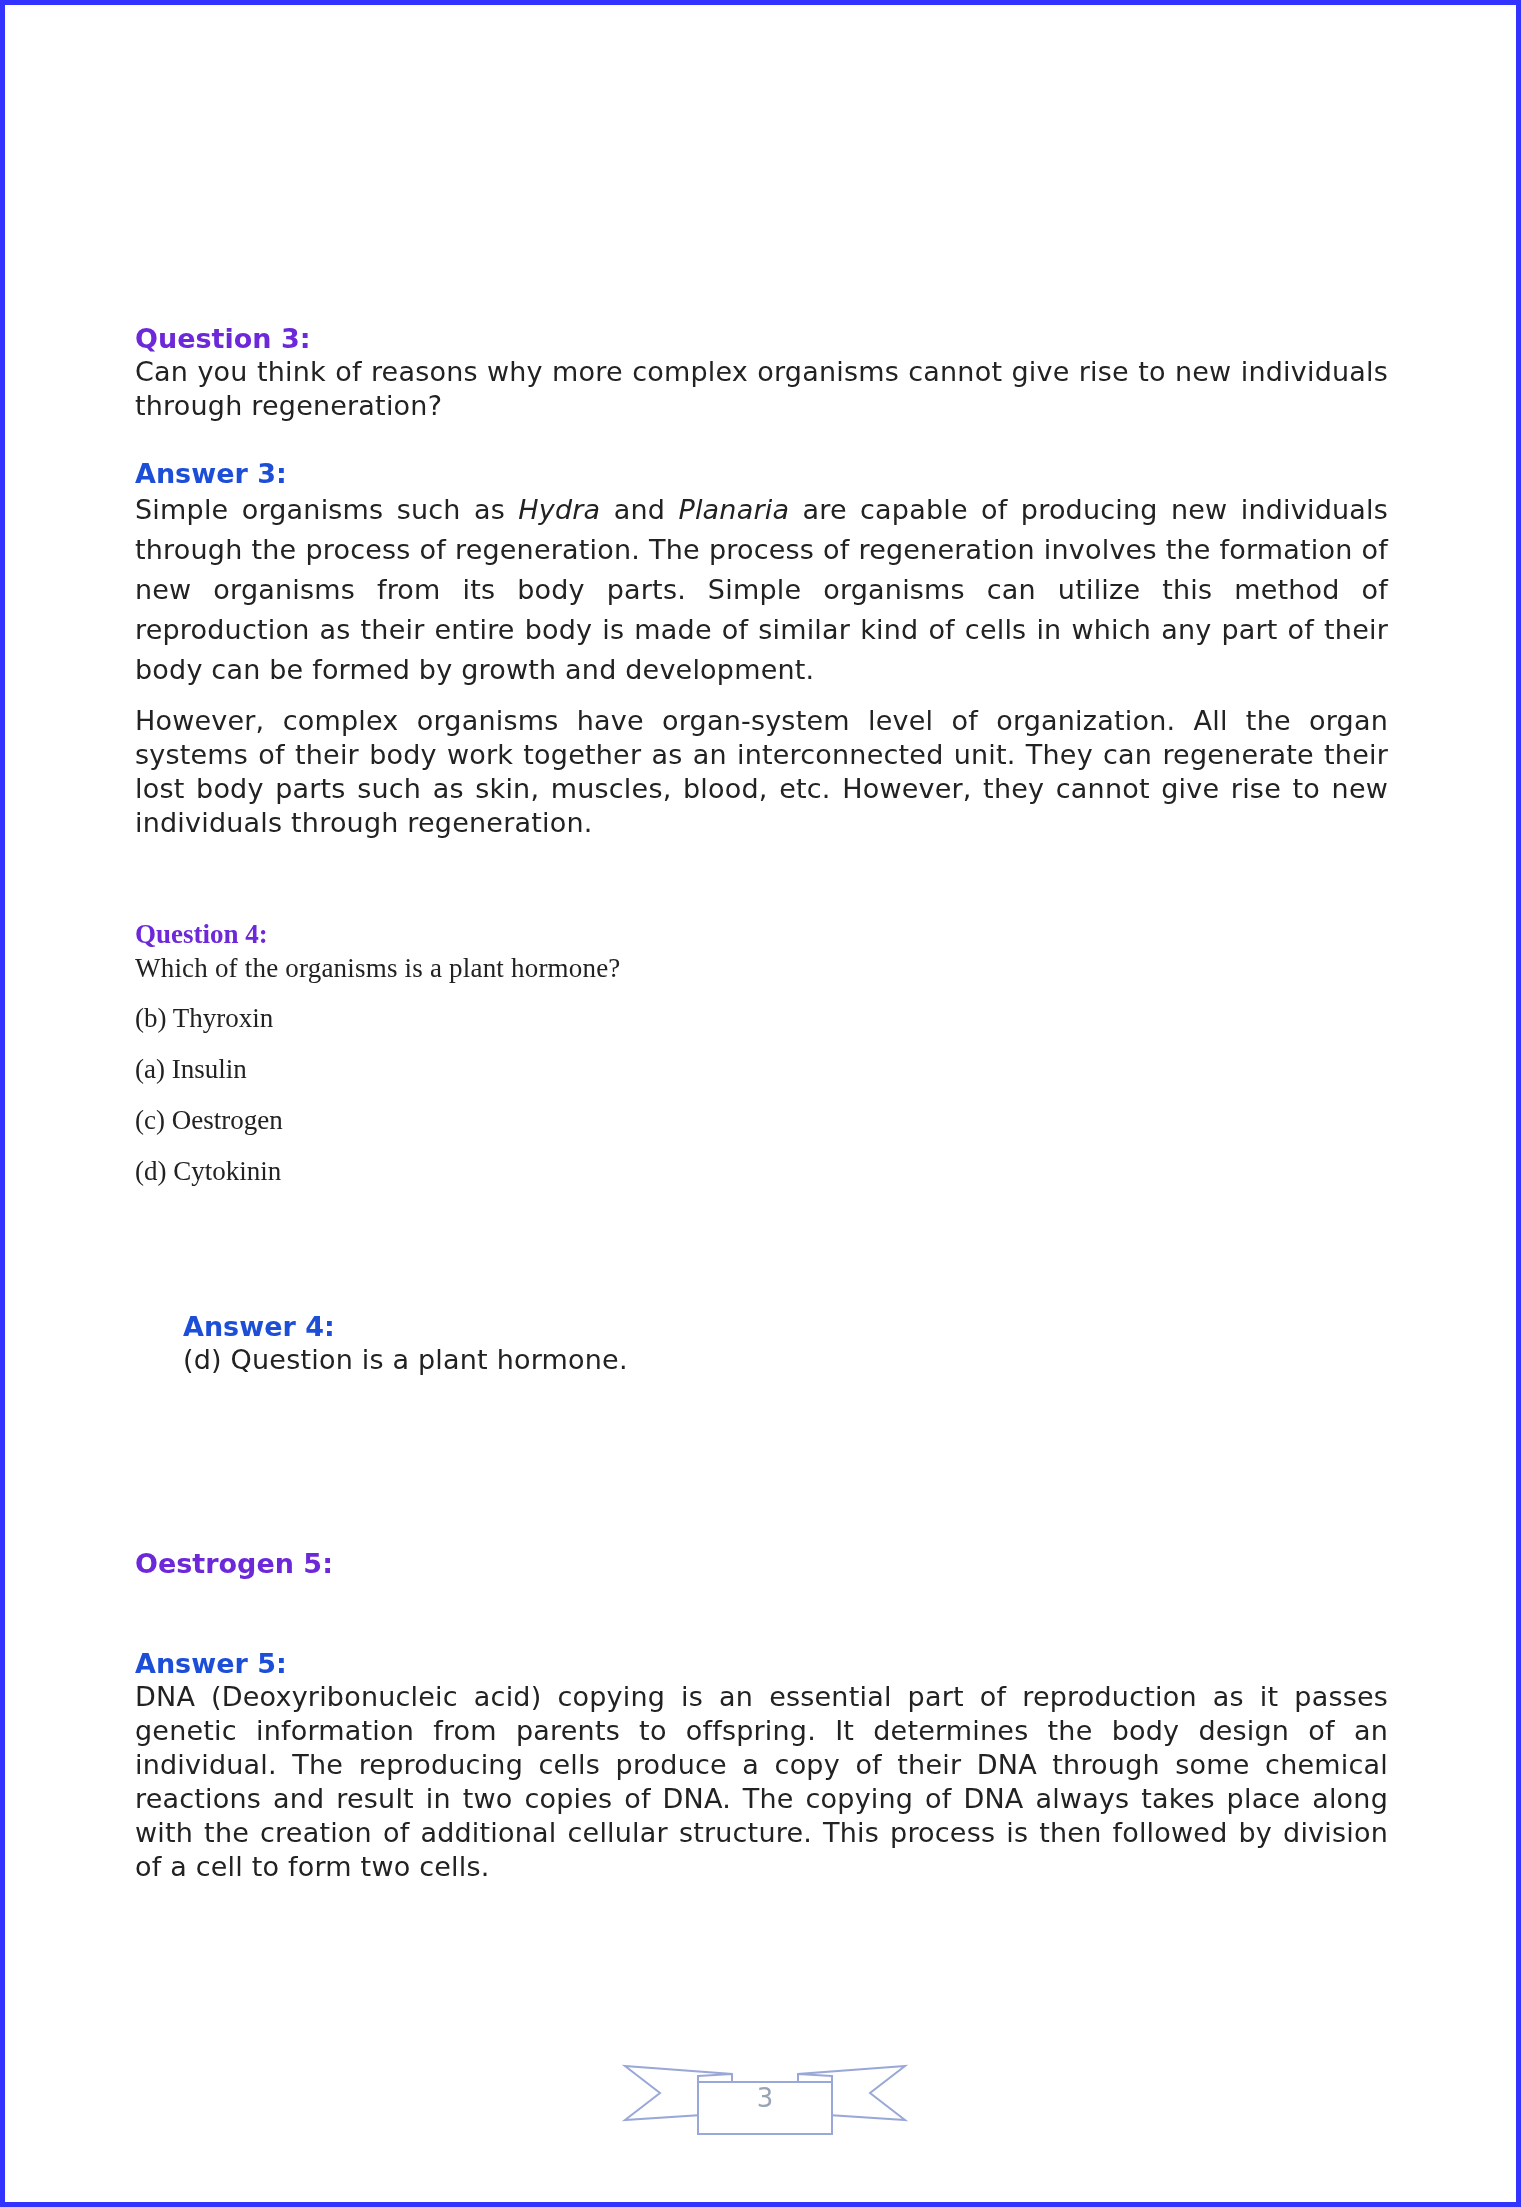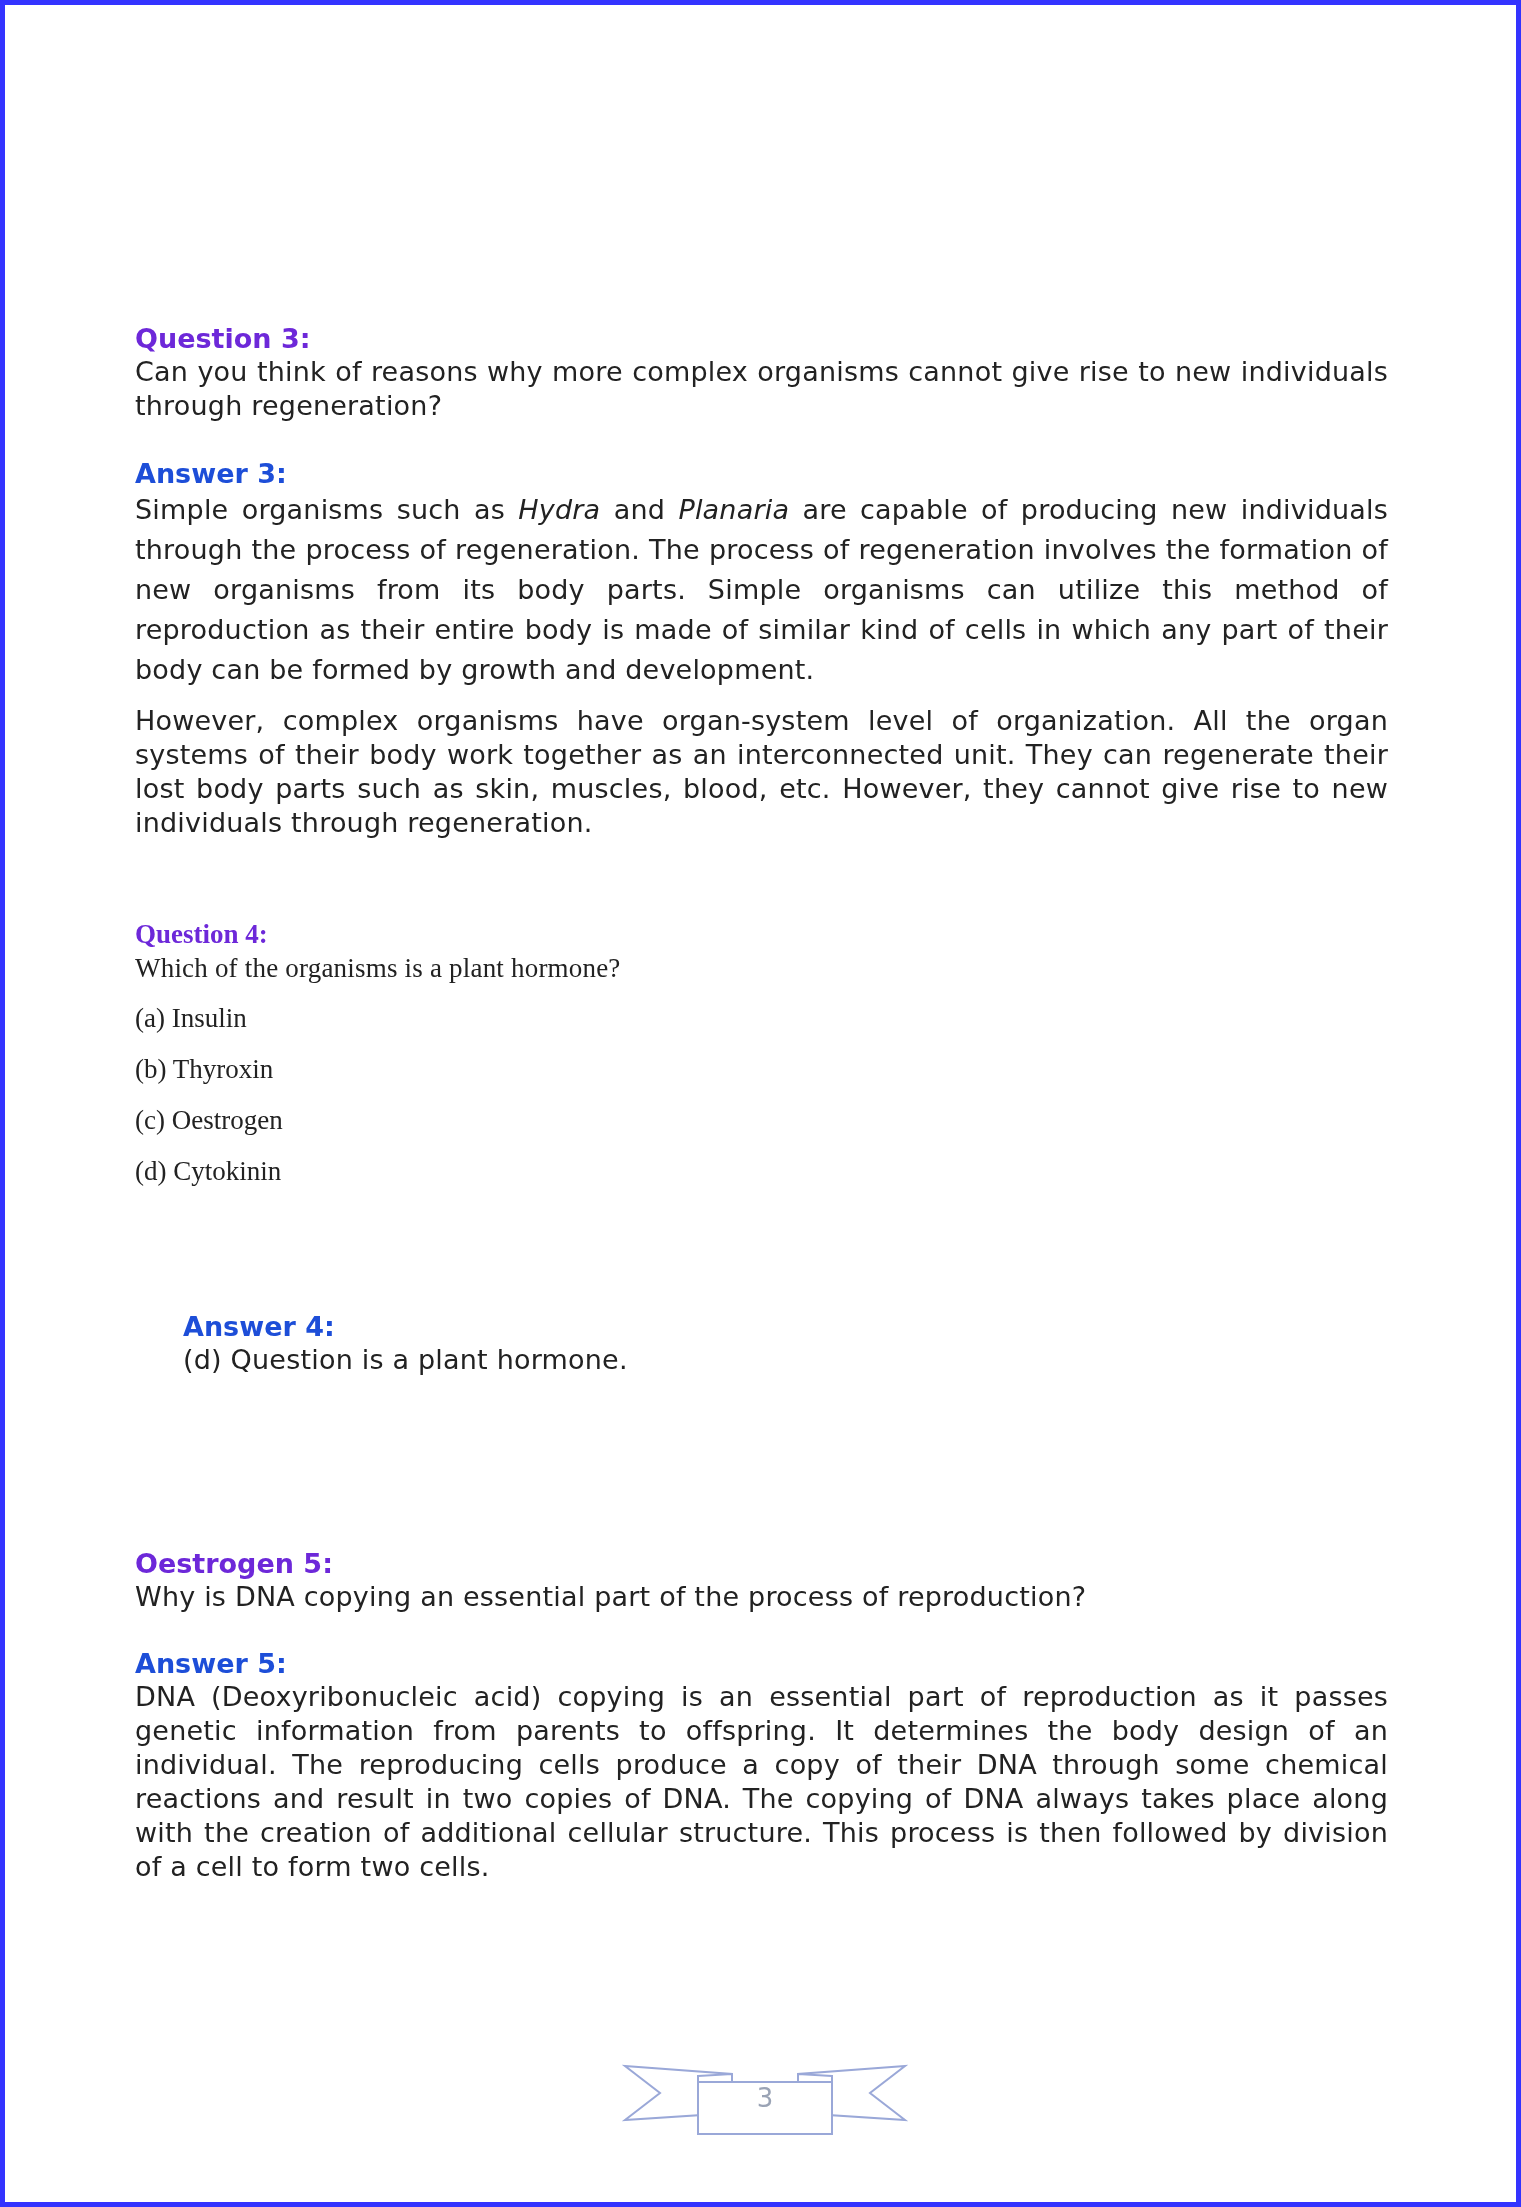--- a/index.html
+++ b/index.html
@@ -41,34 +41,33 @@
   <div class="a-head">Answer 3:</div>
   <div class="txt" style="line-height:40px;">
     <span>Simple organisms such as </span><i>Hydra</i><span> and </span><i>Planaria</i><span> are capable of producing new individuals through the process of regeneration. The process of regeneration involves the formation of new organisms from its body parts. Simple organisms can utilize this method of reproduction as their entire body is made of similar kind of cells in which any part of their body can be formed by growth and development.</span>
   </div>
   <div class="txt" style="margin-top:14px;">However, complex organisms have organ-system level of organization. All the organ systems of their body work together as an interconnected unit. They can regenerate their lost body parts such as skin, muscles, blood, etc. However, they cannot give rise to new individuals through regeneration.</div>
 </div>
 
 <div class="block" style="top:918px;font-family:Liberation Serif, serif;">
   <div class="q-head">Question 4:</div>
   <div class="txt" style="margin-bottom:16px;">Which of the organisms is a plant hormone?</div>
+  <div class="opt">(b) Thyroxin</div>
   <div class="opt">(a) Insulin</div>
-  <div class="opt">(b) Thyroxin</div>
   <div class="opt">(c) Oestrogen</div>
   <div class="opt">(d) Cytokinin</div>
 </div>
 
 <div class="block" style="top:1310px;margin-left:48px;">
   <div class="a-head">Answer 4:</div>
   <div class="txt">(d) Question is a plant hormone.</div>
 </div>
 
 <div class="block" style="top:1547px;">
   <div class="q-head">Oestrogen 5:</div>
-  <div class="txt">Why is DNA copying an essential part of the process of reproduction?</div>
 </div>
 
 <div class="block" style="top:1647px;">
   <div class="a-head">Answer 5:</div>
   <div class="txt">DNA (Deoxyribonucleic acid) copying is an essential part of reproduction as it passes genetic information from parents to offspring. It determines the body design of an individual. The reproducing cells produce a copy of their DNA through some chemical reactions and result in two copies of DNA. The copying of DNA always takes place along with the creation of additional cellular structure. This process is then followed by division of a cell to form two cells.</div>
 </div>
 
 <div class="footer">
   <svg width="290" height="80" viewBox="0 0 290 80">
     <g fill="#ffffff" stroke="#9aa8d8" stroke-width="2">

